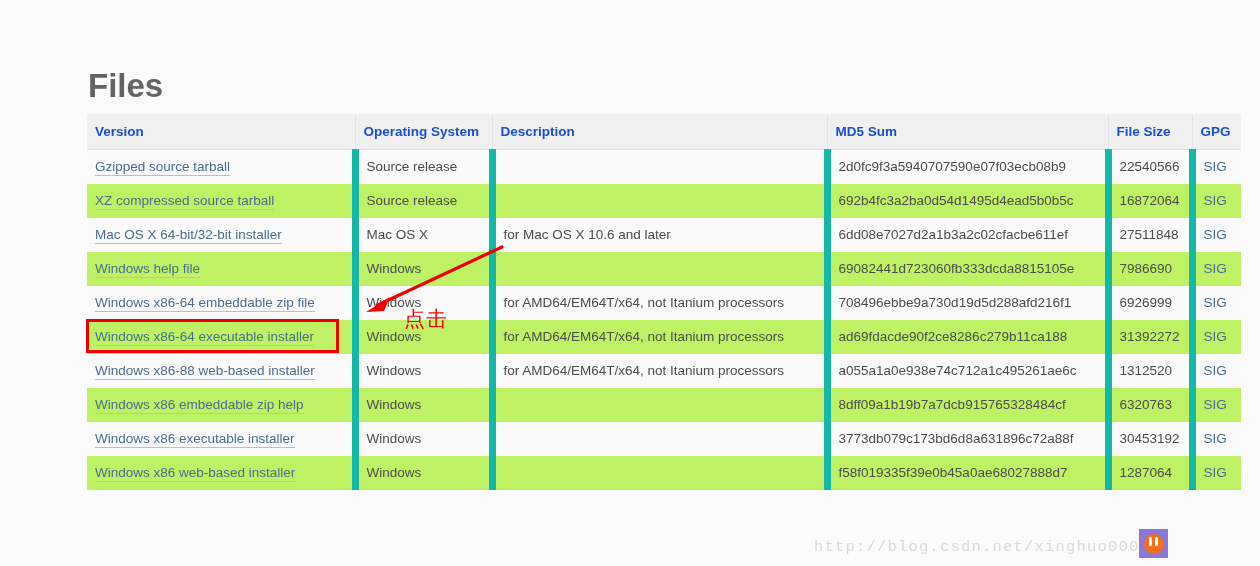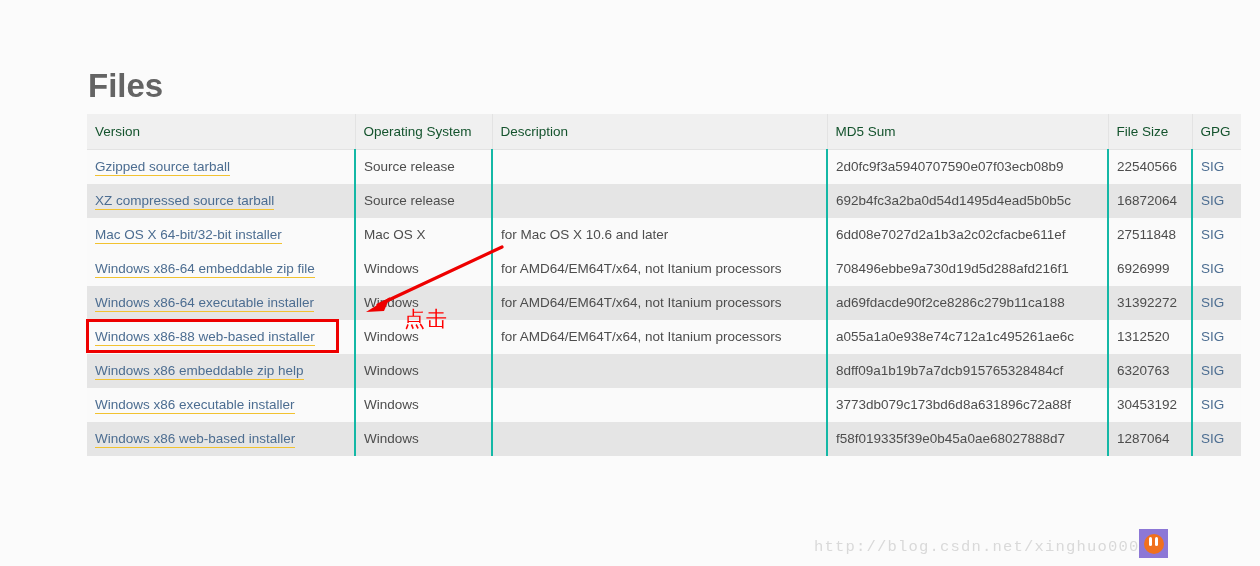--- a/index.html
+++ b/index.html
@@ -48,49 +48,49 @@
 
   table.files col.c-version     { width: 268px; }
   table.files col.c-os          { width: 137px; }
   table.files col.c-desc        { width: 335px; }
   table.files col.c-md5         { width: 281px; }
   table.files col.c-size        { width: 84px; }
   table.files col.c-gpg         { width: 49px; }
 
   table.files thead th {
     background: #f0f0f0;
-    color: #14532d;
-    font-weight: normal;
+    color: #1d4ed8;
+    font-weight: bold;
     font-size: 13.5px;
     text-align: left;
     padding: 10px 8px 10px 8px;
     height: 15px;
     border-right: 1px solid #e3e3e3;
     border-bottom: 1px solid #e3e3e3;
     vertical-align: middle;
     white-space: nowrap;
     overflow: hidden;
   }
   table.files thead th:last-child { border-right: none; }
 
   table.files tbody td {
     padding: 8px 8px 8px 8px;
     height: 18px;
     color: #4d4d4d;
     font-size: 13.5px;
-    border-right: 2px solid #14b8a6;
+    border-right: 7px solid #14b8a6;
     vertical-align: middle;
     white-space: nowrap;
     overflow: hidden;
     line-height: 18px;
   }
   table.files tbody td:last-child { border-right: none; }
 
   table.files tbody tr.odd  td { background: #fafafa; }
-  table.files tbody tr.even td { background: #e5e5e5; }
+  table.files tbody tr.even td { background: #bef264; }
 
   a.flink {
     color: #4c6d91;
     text-decoration: none;
     border-bottom: 1px solid #f2c230;
     padding-bottom: 1px;
   }
   a.siglink {
     color: #4c6d91;
     text-decoration: none;
@@ -234,20 +234,28 @@
             <td><a class="siglink" href="#">SIG</a></td>
           </tr>
           <tr class="odd">
             <td><a class="flink" href="#">Mac OS X 64-bit/32-bit installer</a></td>
             <td>Mac OS X</td>
             <td>for Mac OS X 10.6 and later</td>
             <td>6dd08e7027d2a1b3a2c02cfacbe611ef</td>
             <td>27511848</td>
             <td><a class="siglink" href="#">SIG</a></td>
           </tr>
+          <tr class="even">
+            <td><a class="flink" href="#">Windows help file</a></td>
+            <td>Windows</td>
+            <td></td>
+            <td>69082441d723060fb333dcda8815105e</td>
+            <td>7986690</td>
+            <td><a class="siglink" href="#">SIG</a></td>
+          </tr>
           <tr class="odd">
             <td><a class="flink" href="#">Windows x86-64 embeddable zip file</a></td>
             <td>Windows</td>
             <td>for AMD64/EM64T/x64, not Itanium processors</td>
             <td>708496ebbe9a730d19d5d288afd216f1</td>
             <td>6926999</td>
             <td><a class="siglink" href="#">SIG</a></td>
           </tr>
           <tr class="even">
             <td><a class="flink" href="#">Windows x86-64 executable installer</a></td>

